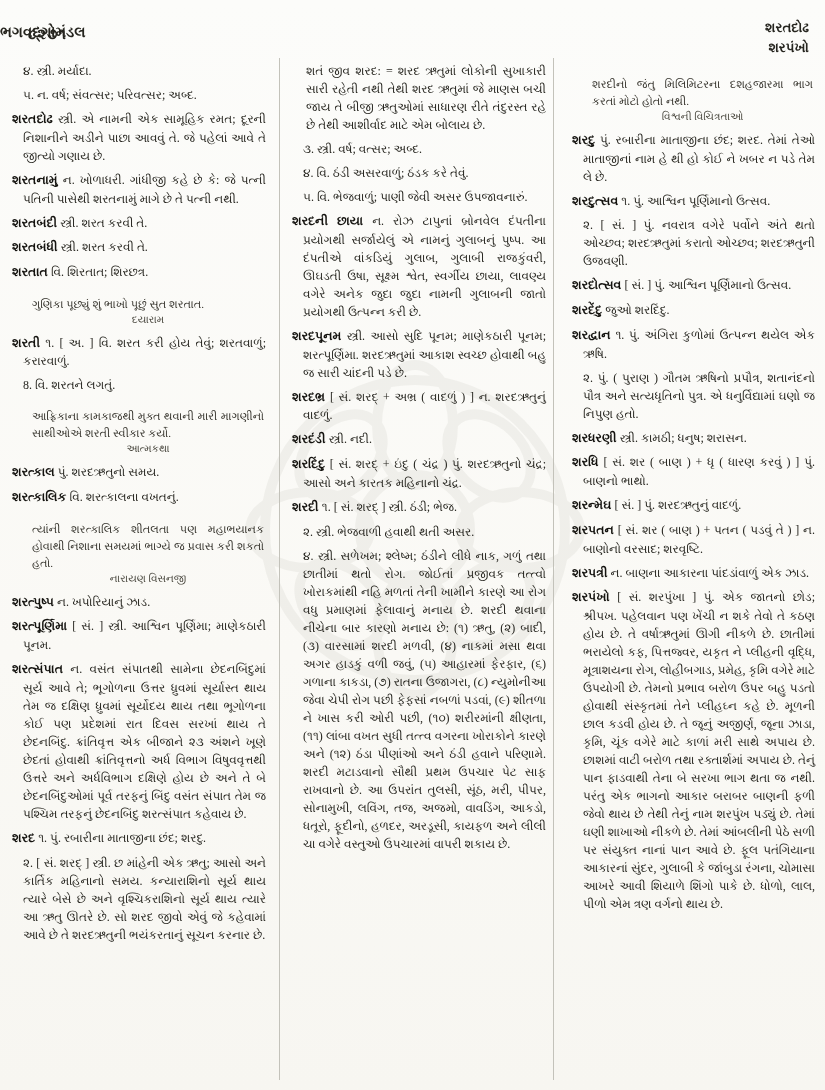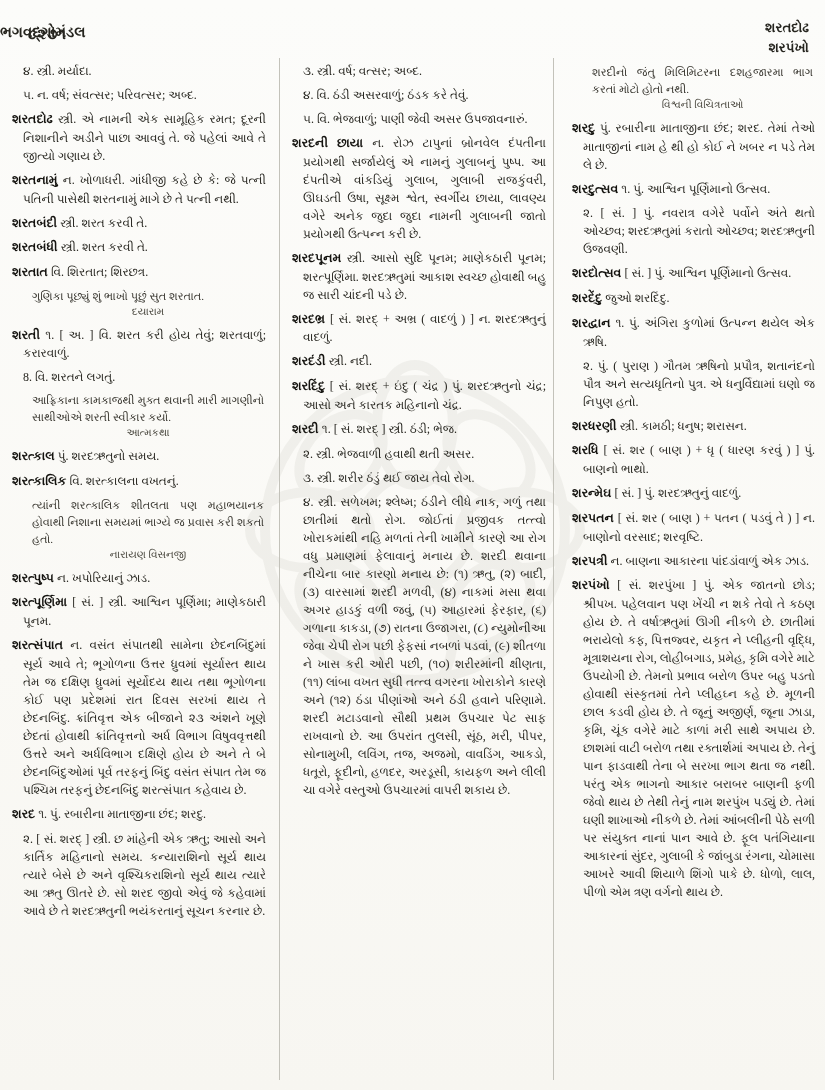--- a/index.html
+++ b/index.html
@@ -20,21 +20,21 @@
   }
   .col{overflow:hidden;padding:0 4px;text-align:justify;}
   .divider{position:absolute;top:58px;bottom:10px;width:1px;background:#c3c2ba;}
   .divider.d1{left:279px;}
   .divider.d2{left:553px;}
   p{margin:0 0 6px 0;}
   .entry{font-size:12px;line-height:1.5;padding-left:11px;text-indent:-11px;}
   .headword{font-weight:bold;font-size:12.5px;color:#14130f;}
   .sense{font-size:12px;line-height:1.5;padding-left:11px;}
   .note{font-size:12px;line-height:1.5;padding-left:14px;}
-  .quote{margin:2px 2px 8px 20px;}
+  .quote{margin:14px 2px 8px 20px;}
   .quote-text{font-size:11.3px;line-height:1.5;margin:0;color:#35332c;}
   .quote-source{font-size:10.5px;text-align:center;color:#45433a;margin-top:1px;}
   .watermark{position:absolute;left:215px;top:330px;opacity:0.07;pointer-events:none;}
 </style>
 </head>
 <body>
 
 <div class="page">
 
   <svg class="watermark" width="400" height="400" viewBox="0 0 400 400">
@@ -89,31 +89,31 @@
           <p class="quote-text">ત્યાંની શરત્કાલિક શીતલતા પણ મહાભયાનક હોવાથી નિશાના સમયમાં ભાગ્યે જ પ્રવાસ કરી શકતો હતો.</p>
           <div class="quote-source">નારાયણ વિસનજી</div>
         </div>
         <p class="entry"><b class="headword">શરત્પુષ્પ </b><span>ન. ખપોરિયાનું ઝાડ.</span></p>
         <p class="entry"><b class="headword">શરત્પૂર્ણિમા </b><span>[ સં. ] સ્ત્રી. આશ્વિન પૂર્ણિમા; માણેકઠારી પૂનમ.</span></p>
         <p class="entry"><b class="headword">શરત્સંપાત </b><span>ન. વસંત સંપાતથી સામેના છેદનબિંદુમાં સૂર્ય આવે તે; ભૂગોળના ઉત્તર ધ્રુવમાં સૂર્યાસ્ત થાય તેમ જ દક્ષિણ ધ્રુવમાં સૂર્યોદય થાય તથા ભૂગોળના કોઈ પણ પ્રદેશમાં રાત દિવસ સરખાં થાય તે છેદનબિંદુ. ક્રાંતિવૃત્ત એક બીજાને ૨૩ અંશને ખૂણે છેદતાં હોવાથી ક્રાંતિવૃત્તનો અર્ધ વિભાગ વિષુવવૃત્તથી ઉત્તરે અને અર્ધવિભાગ દક્ષિણે હોય છે અને તે બે છેદનબિંદુઓમાં પૂર્વ તરફનું બિંદુ વસંત સંપાત તેમ જ પશ્ચિમ તરફનું છેદનબિંદુ શરત્સંપાત કહેવાય છે.</span></p>
         <p class="entry"><b class="headword">શરદ </b><span>૧. પું. રબારીના માતાજીના છંદ; શરદુ.</span></p>
         <p class="sense">૨. [ સં. શરદ્ ] સ્ત્રી. છ માંહેની એક ઋતુ; આસો અને કાર્તિક મહિનાનો સમય. કન્યારાશિનો સૂર્ય થાય ત્યારે બેસે છે અને વૃશ્ચિકરાશિનો સૂર્ય થાય ત્યારે આ ઋતુ ઊતરે છે. સો શરદ જીવો એવું જે કહેવામાં આવે છે તે શરદઋતુની ભયંકરતાનું સૂચન કરનાર છે.</p>
       </div>
     <div class="col" id="col-1">
+        <p class="note">શતં જીવ શરદ: = શરદ ઋતુમાં લોકોની સુખાકારી સારી રહેતી નથી તેથી શરદ ઋતુમાં જે માણસ બચી જાય તે બીજી ઋતુઓમાં સાધારણ રીતે તંદુરસ્ત રહે છે તેથી આશીર્વાદ માટે એમ બોલાય છે.</p>
         <p class="sense">૩. સ્ત્રી. વર્ષ; વત્સર; અબ્દ.</p>
         <p class="sense">૪. વિ. ઠંડી અસરવાળું; ઠંડક કરે તેવું.</p>
         <p class="sense">૫. વિ. ભેજવાળું; પાણી જેવી અસર ઉપજાવનારું.</p>
         <p class="entry"><b class="headword">શરદની છાયા </b><span>ન. રોઝ ટાપુનાં બ્રોનવેલ દંપતીના પ્રયોગથી સર્જાયેલું એ નામનું ગુલાબનું પુષ્પ. આ દંપતીએ વાંકડિયું ગુલાબ, ગુલાબી રાજકુંવરી, ઊઘડતી ઉષા, સૂક્ષ્મ શ્વેત, સ્વર્ગીય છાયા, લાવણ્ય વગેરે અનેક જુદા જુદા નામની ગુલાબની જાતો પ્રયોગથી ઉત્પન્ન કરી છે.</span></p>
         <p class="entry"><b class="headword">શરદપૂનમ </b><span>સ્ત્રી. આસો સુદિ પૂનમ; માણેકઠારી પૂનમ; શરત્પૂર્ણિમા. શરદઋતુમાં આકાશ સ્વચ્છ હોવાથી બહુ જ સારી ચાંદની પડે છે.</span></p>
         <p class="entry"><b class="headword">શરદભ્ર </b><span>[ સં. શરદ્ + અભ્ર ( વાદળું ) ] ન. શરદઋતુનું વાદળું.</span></p>
         <p class="entry"><b class="headword">શરદંડી </b><span>સ્ત્રી. નદી.</span></p>
         <p class="entry"><b class="headword">શરદિંદુ </b><span>[ સં. શરદ્ + ઇંદુ ( ચંદ્ર ) પું. શરદઋતુનો ચંદ્ર; આસો અને કારતક મહિનાનો ચંદ્ર.</span></p>
         <p class="entry"><b class="headword">શરદી </b><span>૧. [ સં. શરદ્ ] સ્ત્રી. ઠંડી; ભેજ.</span></p>
         <p class="sense">૨. સ્ત્રી. ભેજવાળી હવાથી થતી અસર.</p>
-        <p class="sense">૩. સ્ત્રી. શરીર ઠંડું થઈ જાય તેવો રોગ.</p>
         <p class="sense">૪. સ્ત્રી. સળેખમ; શ્લેષ્મ; ઠંડીને લીધે નાક, ગળું તથા છાતીમાં થતો રોગ. જોઈતાં પ્રજીવક તત્ત્વો ખોરાકમાંથી નહિ મળતાં તેની ખામીને કારણે આ રોગ વધુ પ્રમાણમાં ફેલાવાનું મનાય છે. શરદી થવાના નીચેના બાર કારણો મનાય છે: (૧) ઋતુ, (૨) બાદી, (૩) વારસામાં શરદી મળવી, (૪) નાકમાં મસા થવા અગર હાડકું વળી જવું, (૫) આહારમાં ફેરફાર, (૬) ગળાના કાકડા, (૭) રાતના ઉજાગરા, (૮) ન્યુમોનીઆ જેવા ચેપી રોગ પછી ફેફસાં નબળાં પડવાં, (૯) શીતળા ને ખાસ કરી ઓરી પછી, (૧૦) શરીરમાંની ક્ષીણતા, (૧૧) લાંબા વખત સુધી તત્ત્વ વગરના ખોરાકોને કારણે અને (૧૨) ઠંડા પીણાંઓ અને ઠંડી હવાને પરિણામે. શરદી મટાડવાનો સૌથી પ્રથમ ઉપચાર પેટ સાફ રાખવાનો છે. આ ઉપરાંત તુલસી, સૂંઠ, મરી, પીપર, સોનામુખી, લવિંગ, તજ, અજમો, વાવડિંગ, આકડો, ધતૂરો, ફૂદીનો, હળદર, અરડૂસી, કાયફળ અને લીલી ચા વગેરે વસ્તુઓ ઉપચારમાં વાપરી શકાય છે.</p>
       </div>
     <div class="col" id="col-2">
         <div class="quote">
           <p class="quote-text">શરદીનો જંતુ મિલિમિટરના દશહજારમા ભાગ કરતાં મોટો હોતો નથી.</p>
           <div class="quote-source">વિશ્વની વિચિત્રતાઓ</div>
         </div>
         <p class="entry"><b class="headword">શરદુ </b><span>પું. રબારીના માતાજીના છંદ; શરદ. તેમાં તેઓ માતાજીનાં નામ હે થી હો કોઈ ને ખબર ન પડે તેમ લે છે.</span></p>
         <p class="entry"><b class="headword">શરદુત્સવ </b><span>૧. પું. આશ્વિન પૂર્ણિમાનો ઉત્સવ.</span></p>
         <p class="sense">૨. [ સં. ] પું. નવરાત્ર વગેરે પર્વોને અંતે થતો ઓચ્છવ; શરદઋતુમાં કરાતો ઓચ્છવ; શરદઋતુની ઉજવણી.</p>

